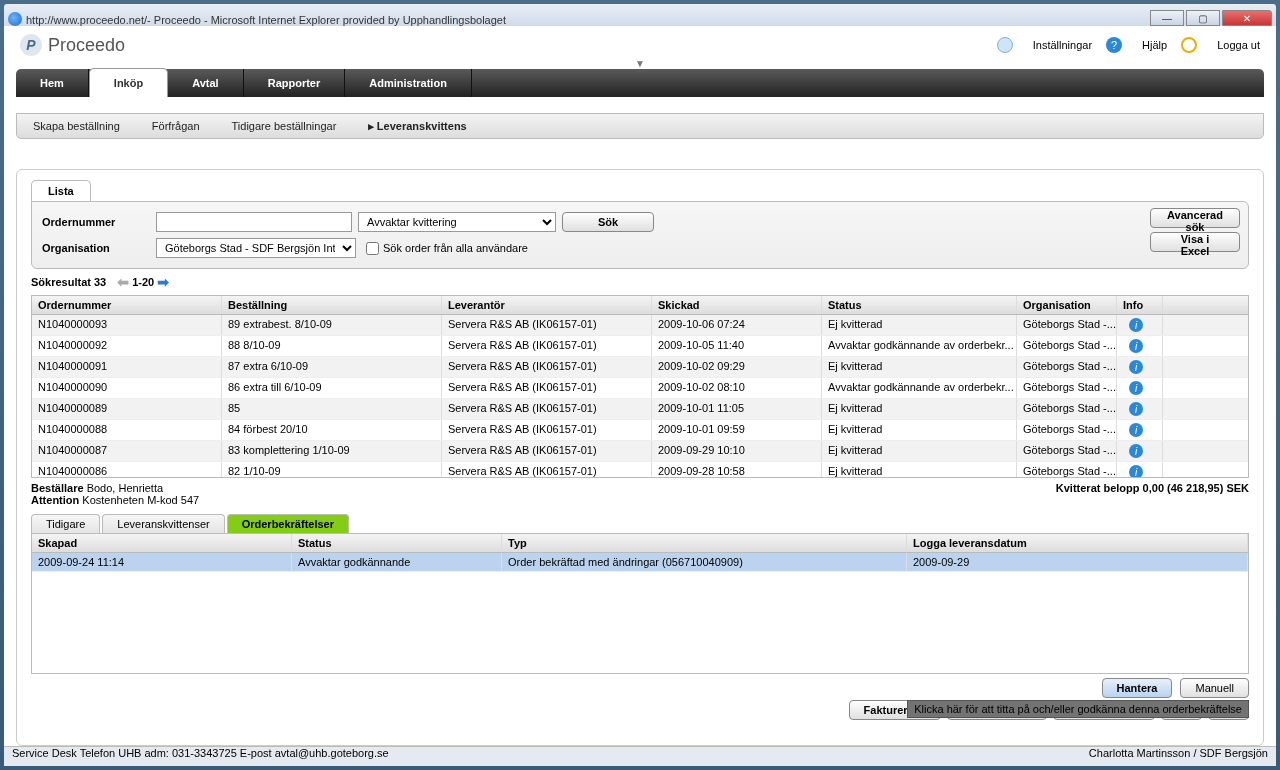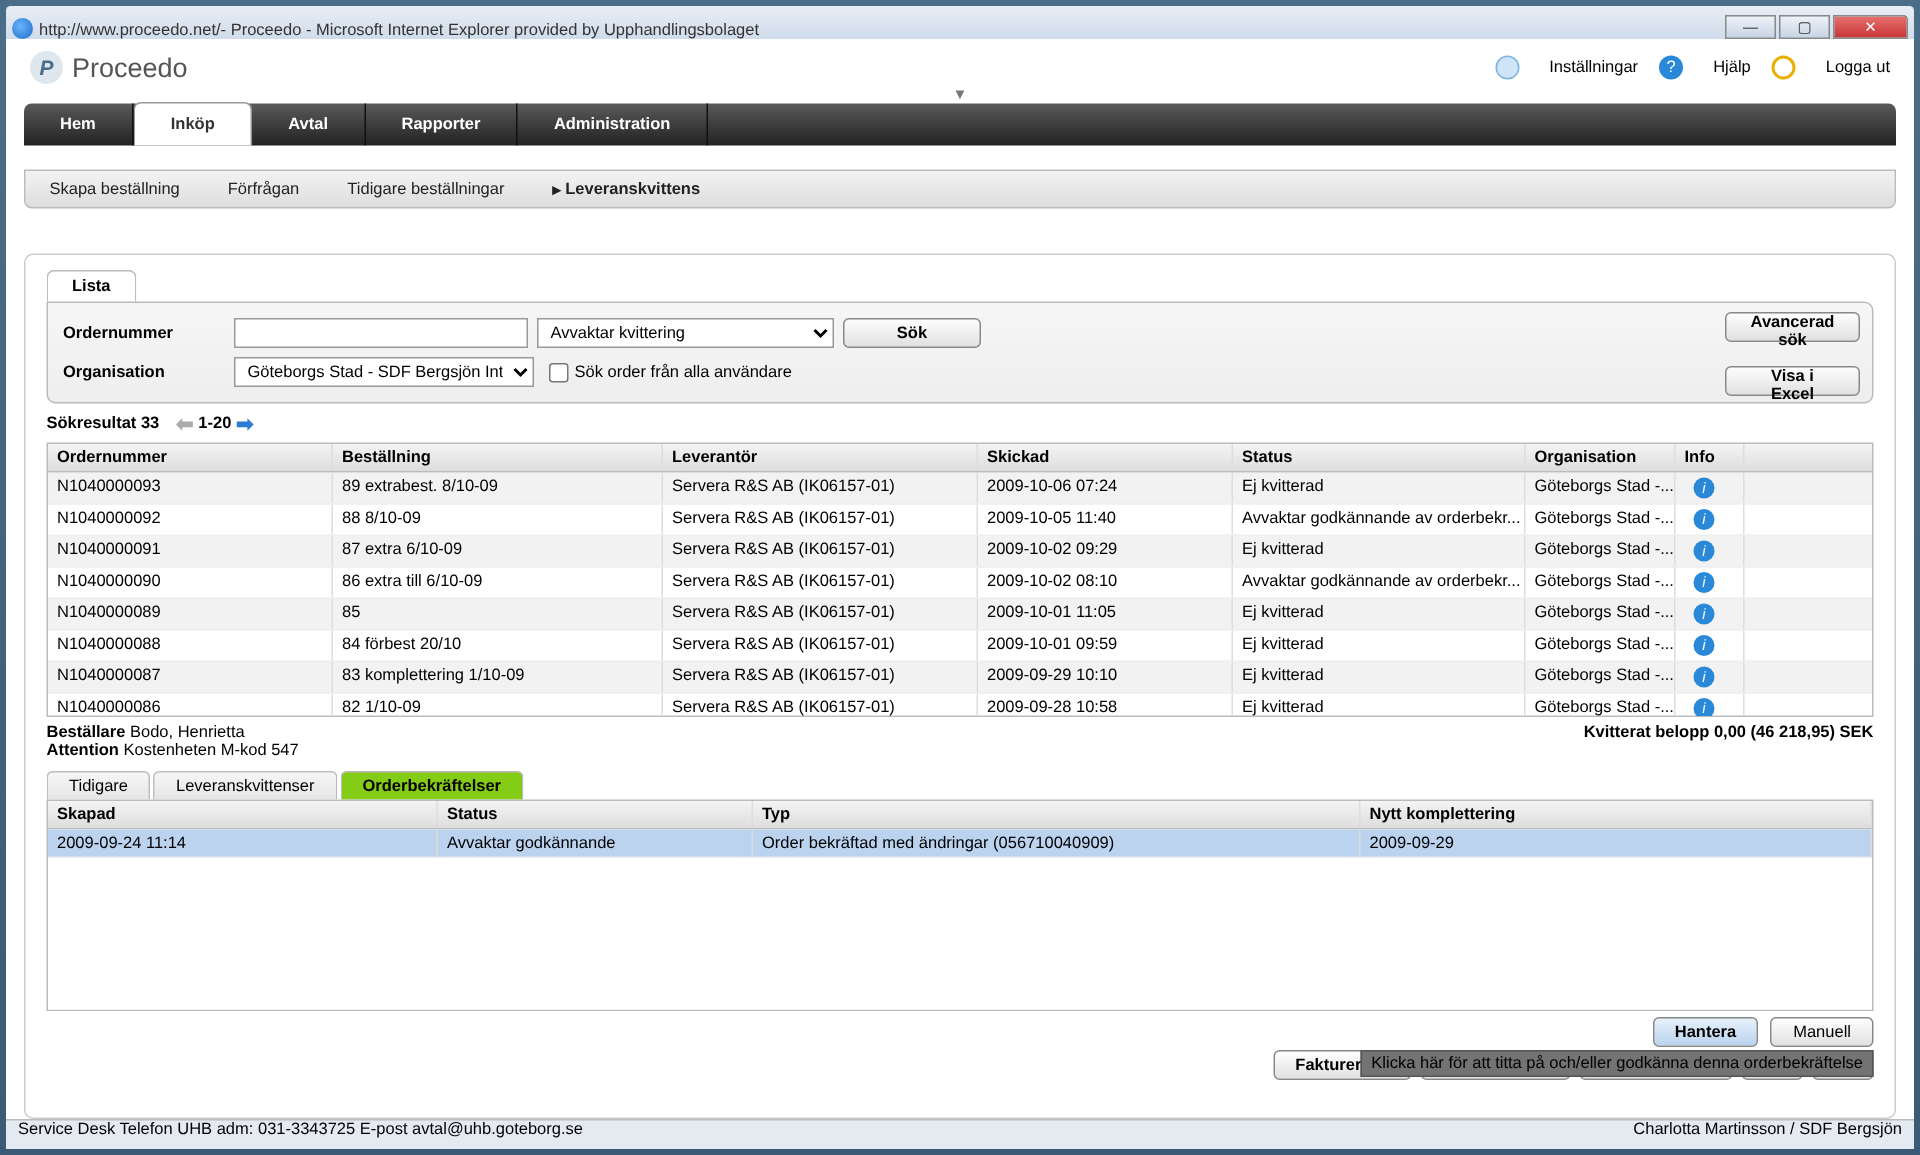--- a/index.html
+++ b/index.html
@@ -44,21 +44,21 @@
 .page-tabs { display:flex; margin:10px 0 0 14px; }
 .page-tab { border:1px solid #bbb; border-bottom:none; padding:4px 16px; background:#fff; border-radius:5px 5px 0 0; font-weight:bold; cursor:pointer; }
 
 
 .search-panel { margin:0 14px; border:1px solid #bbb; background: linear-gradient(#f6f6f6,#eee); border-radius:0 6px 6px 6px; padding:10px; display:flex; gap:20px; align-items:center; position:relative; }
 .search-panel label { font-weight:bold; display:inline-block; width:108px; }
 .search-panel input[type=text], .search-panel select { border:1px solid #999; background:#fff; height:20px; font-size:11px; padding:0 4px; }
 .search-panel .row { display:flex; align-items:center; gap:6px; }
 .search-panel .leftcol { display:flex; flex-direction:column; gap:6px; }
 .btn { background: linear-gradient(#fefefe,#e0e0e0); border:1px solid #888; border-radius:4px; height:20px; padding:0 14px; font-size:11px; font-weight:bold; cursor:pointer; }
-.search-panel .rightbtns { position:absolute; right:8px; top:6px; display:flex; flex-direction:column; gap:16px; }
+.search-panel .rightbtns { position:absolute; right:8px; top:6px; display:flex; flex-direction:column; gap:4px; }
 .rightbtns .btn { width:90px; }
 
 
 .results-hdr { display:flex; align-items:center; gap:10px; padding:6px 14px; font-weight:bold; }
 .pager-arrows { display:flex; align-items:center; gap:2px; }
 .pg-arrow { width:14px; height:14px; display:flex; align-items:center; justify-content:center; font-size:14px; }
 .pg-arrow.left { color:#aaa; }
 .pg-arrow.right { color:#2b7bd0; }
 
 
@@ -294,21 +294,21 @@
         <div class="sub-page-tab">Tidigare</div>
         <div class="sub-page-tab">Leveranskvittenser</div>
         <div class="sub-page-tab active">Orderbekräftelser</div>
       </div>
 
       <div class="table-wrap2">
         <div class="thead2">
           <div class="th c2-sk">Skapad</div>
           <div class="th c2-st">Status</div>
           <div class="th c2-typ">Typ</div>
-          <div class="th c2-ny">Nytt komplettering</div>
+          <div class="th c2-ny">Logga leveransdatum</div>
         </div>
         <div class="tbody2">
           <div class="tr sel">
             <div class="td c2-sk">2009-09-24 11:14</div>
             <div class="td c2-st">Avvaktar godkännande</div>
             <div class="td c2-typ">Order bekräftad med ändringar (056710040909)</div>
             <div class="td c2-ny">2009-09-29</div>
           </div>
         </div>
       </div>

